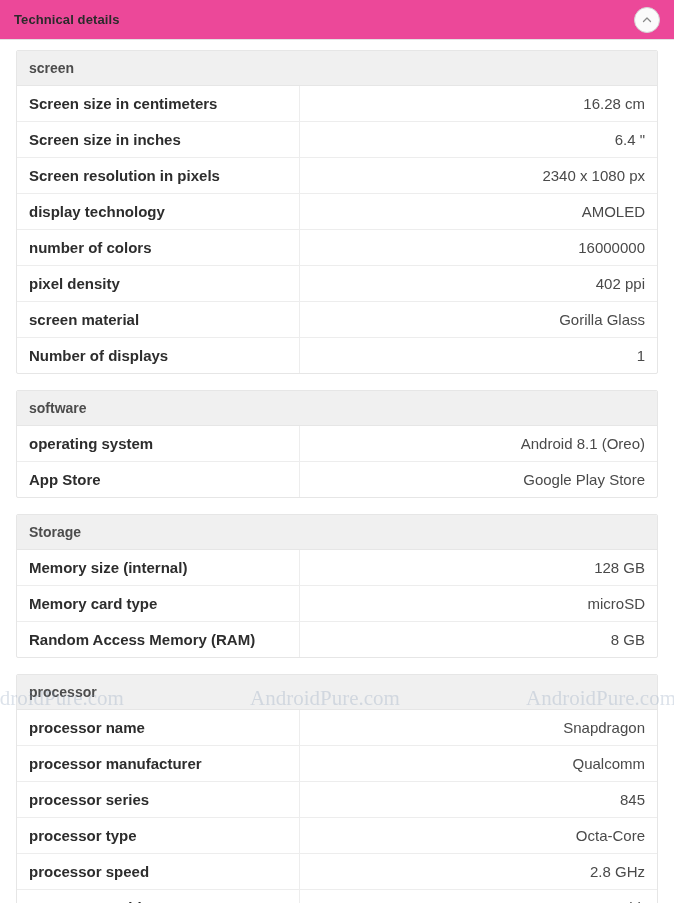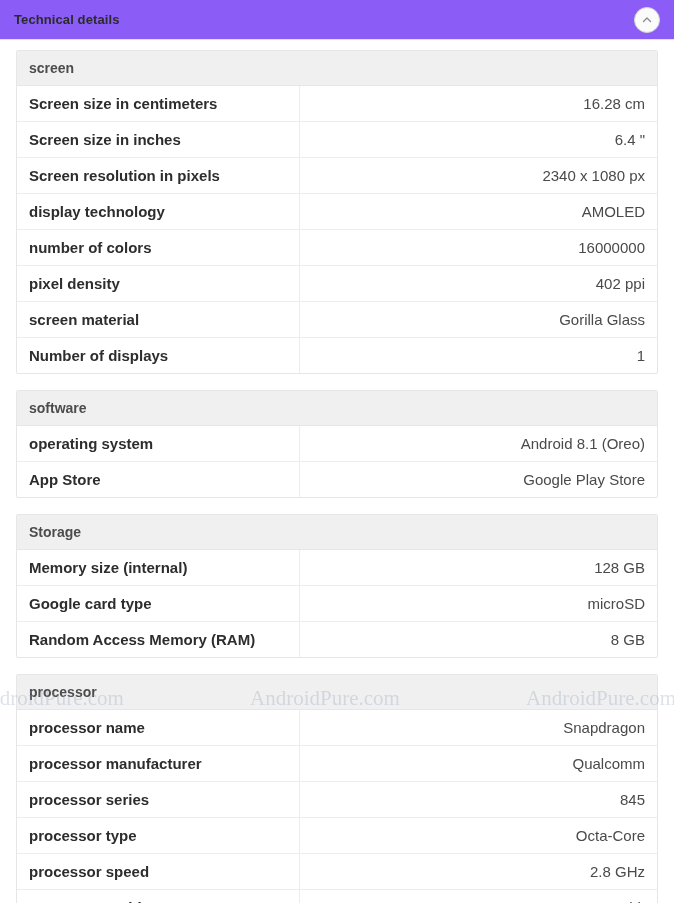--- a/index.html
+++ b/index.html
@@ -23,21 +23,21 @@
   }
 
   
   .panel-header {
     height: 40px;
     border-bottom: 1px solid #e2e2e2;
     display: flex;
     align-items: center;
     padding: 0 14px;
     box-sizing: border-box;
-    background: #8b5cf6;
+    background: #ec4899;
   }
   .panel-header-title {
     font-size: 13px;
     font-weight: bold;
     color: #2b2b2b;
     letter-spacing: 0.1px;
   }
   .collapse-btn {
     margin-left: auto;
     width: 24px;
@@ -192,21 +192,21 @@
       </div>
       <div class="section">
         <div class="section-title">Storage</div>
         <table class="spec">
           <tbody>
             <tr>
               <td class="key">Memory size (internal)</td>
               <td class="val">128 GB</td>
             </tr>
             <tr>
-              <td class="key">Google card type</td>
+              <td class="key">Memory card type</td>
               <td class="val">microSD</td>
             </tr>
             <tr>
               <td class="key">Random Access Memory (RAM)</td>
               <td class="val">8 GB</td>
             </tr>
           </tbody>
         </table>
       </div>
       <div class="section">

